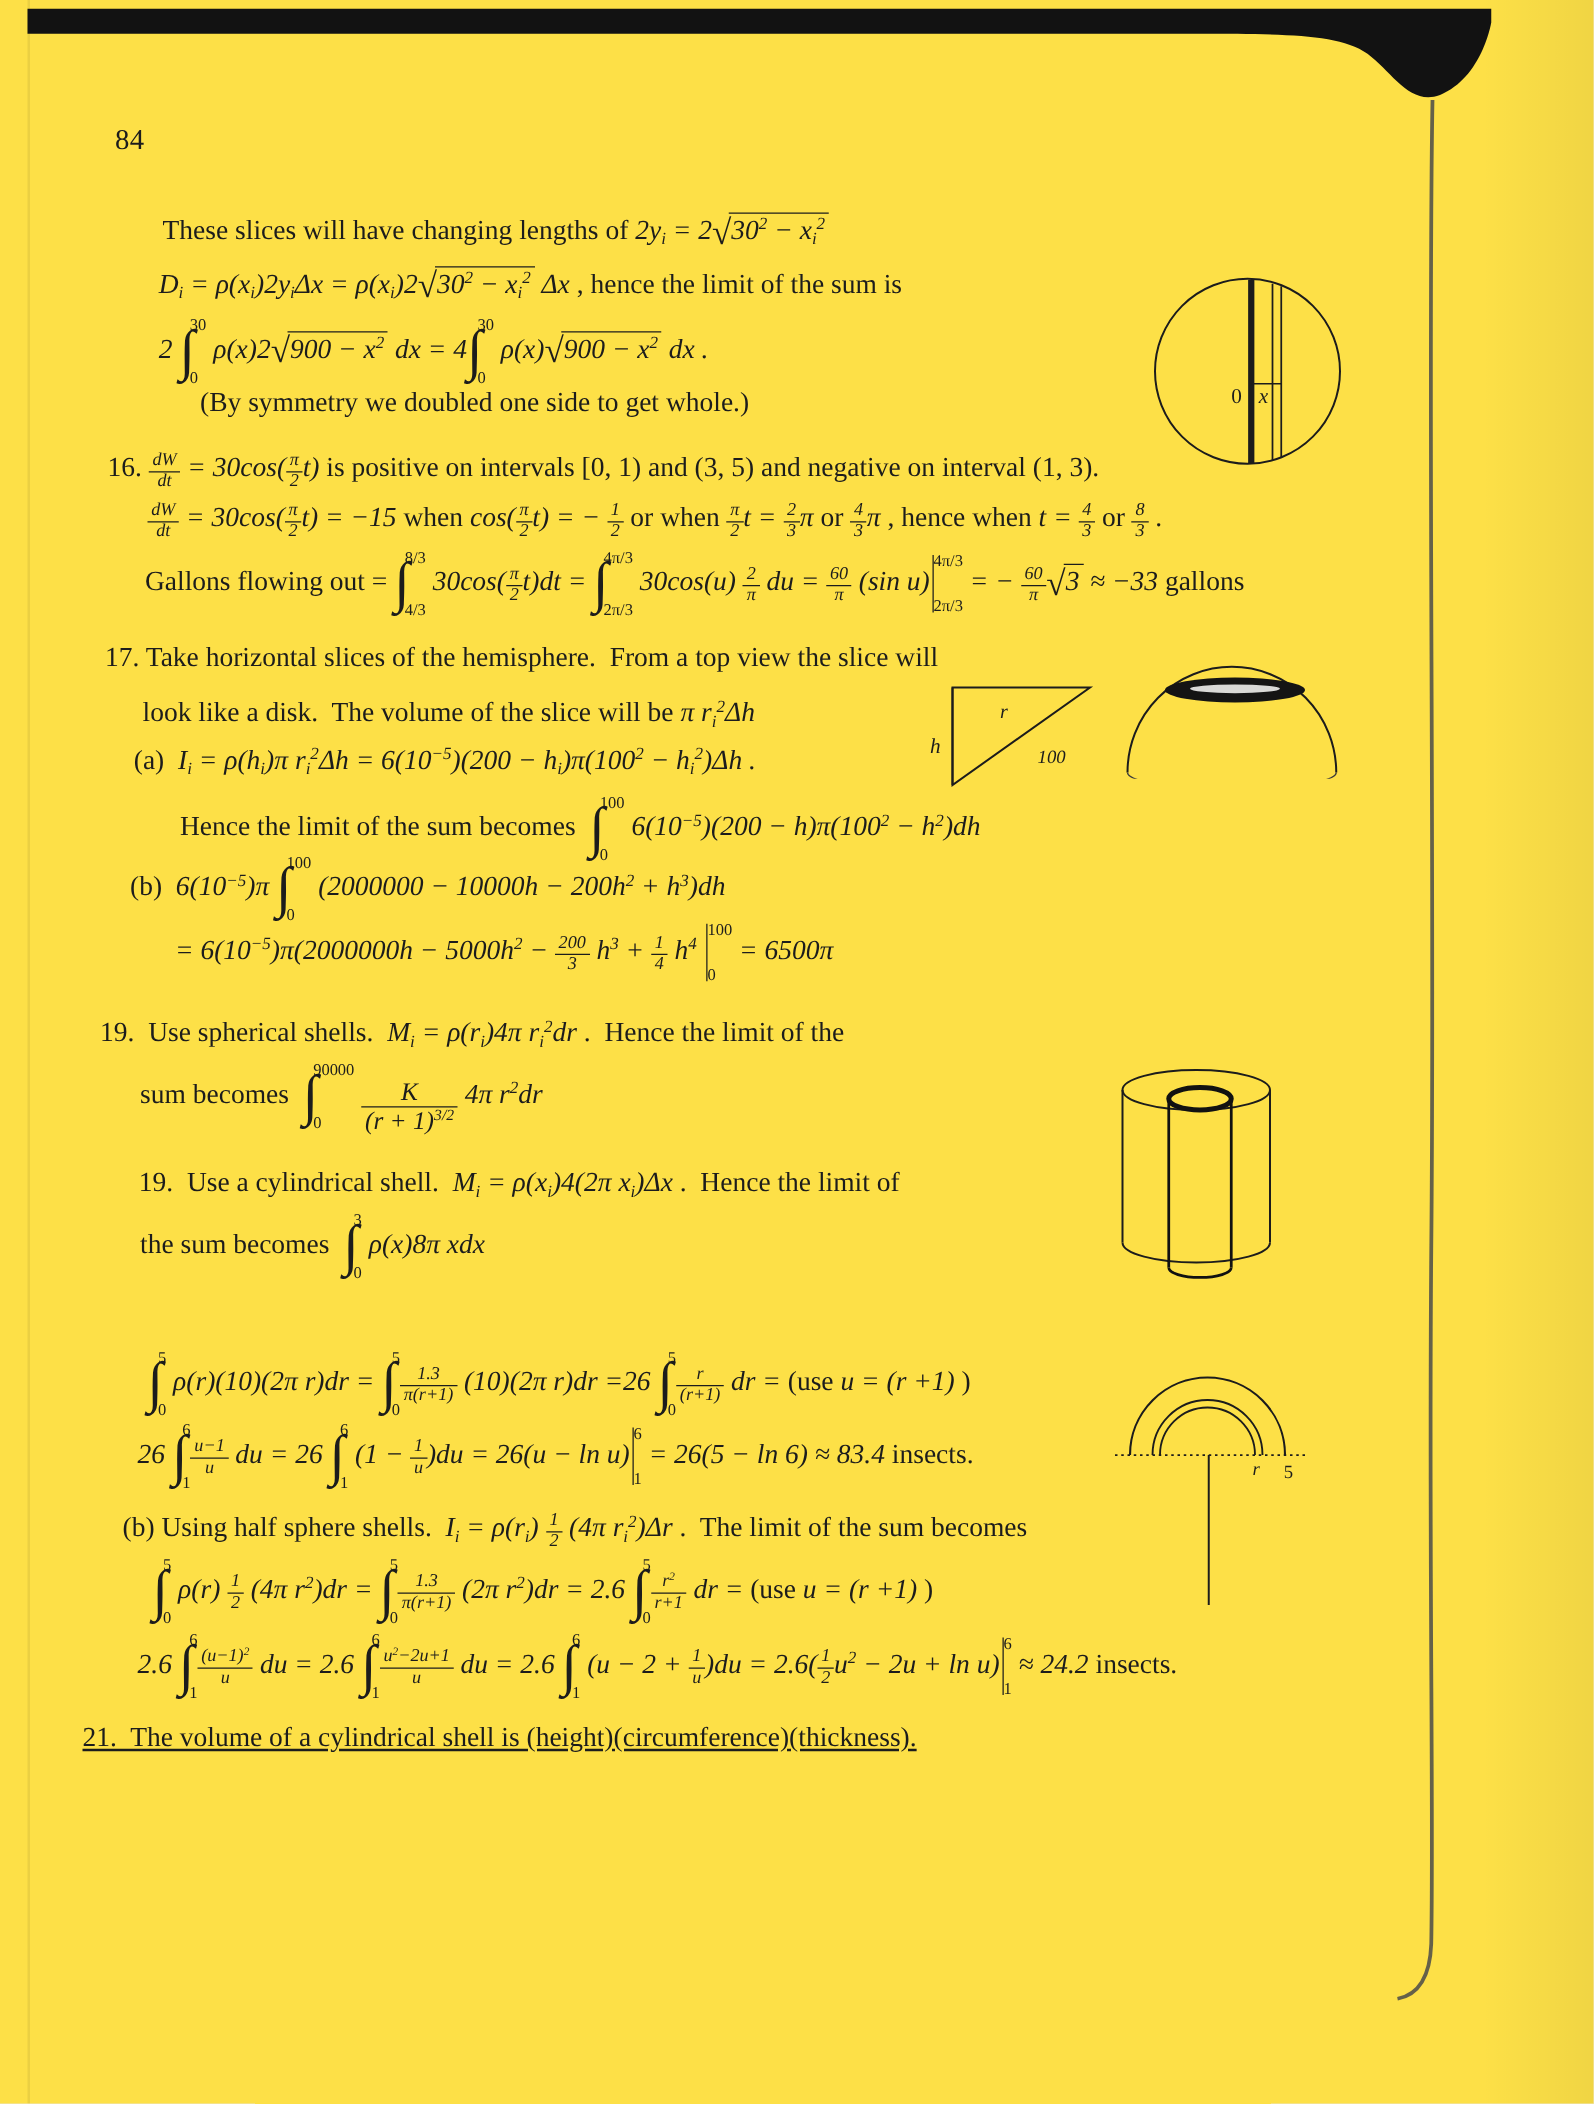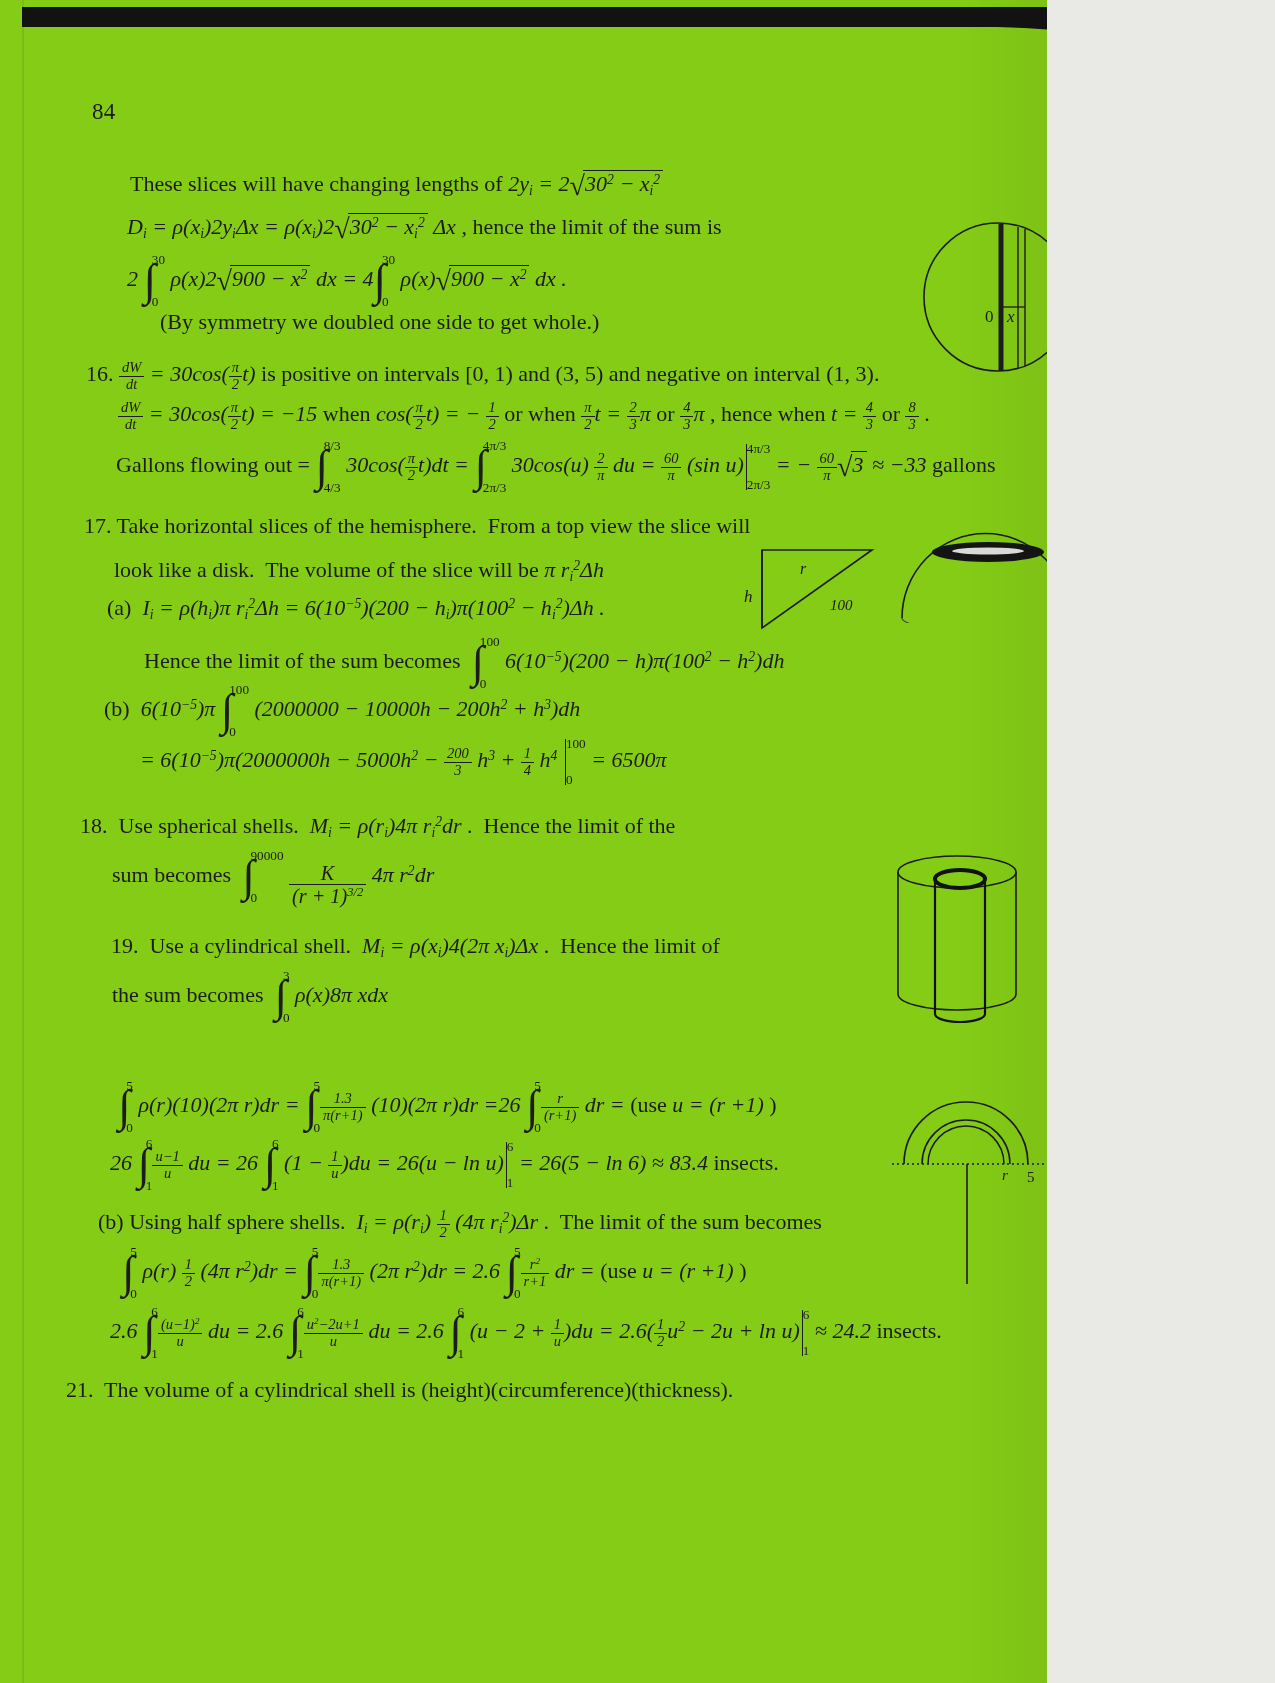--- a/index.html
+++ b/index.html
@@ -1,19 +1,19 @@
 <!DOCTYPE html>
 <html><head>
 <meta charset="utf-8">
 <style>
   html,body{margin:0;padding:0;background:#e9e9e6;}
   .page{
     position:relative;
-    width:1047px;height:1683px;
-    background:#84cc16;
+    width:1275px;height:1683px;
+    background:#fde047;
     overflow:hidden;
     font-family:"Liberation Serif","DejaVu Serif",serif;
     color:#1c1c1c;
   }
   .artifacts{position:absolute;left:0;top:0;z-index:5;pointer-events:none;}
   .edge-shade{position:absolute;right:0;top:0;width:90px;height:100%;
     background:linear-gradient(to right,rgba(0,0,0,0) 0%,rgba(0,0,0,0.05) 100%);z-index:1;}
   .left-edge{position:absolute;left:22px;top:0;width:2px;height:100%;background:rgba(0,0,0,0.07);}
   #content{position:absolute;left:0;top:0;width:100%;height:100%;z-index:2;}
   .line{
@@ -70,30 +70,30 @@
       <div class="line" style="left: 127px; top: 308px; margin-left: 33px;"><span class="rm"><span>(By symmetry we doubled one side to get whole.)</span></span></div>
       <div class="line" style="left: 86px; top: 360px;"><span class="rm"><span>16. </span></span><span class="frac"><span class="fn"><span>dW</span></span><span class="fd"><span>dt</span></span></span><span class="mi"><span> = 30cos(</span></span><span class="frac"><span class="fn"><span>π</span></span><span class="fd"><span>2</span></span></span><span class="mi"><span>t)</span></span><span class="rm"><span> is positive on intervals [0, 1) and (3, 5) and negative on interval (1, 3).</span></span></div>
       <div class="line" style="left: 118px; top: 400px;"><span class="frac"><span class="fn"><span>dW</span></span><span class="fd"><span>dt</span></span></span><span class="mi"><span> = 30cos(</span></span><span class="frac"><span class="fn"><span>π</span></span><span class="fd"><span>2</span></span></span><span class="mi"><span>t) = −15</span></span><span class="rm"><span> when </span></span><span class="mi"><span>cos(</span></span><span class="frac"><span class="fn"><span>π</span></span><span class="fd"><span>2</span></span></span><span class="mi"><span>t) = − </span></span><span class="frac"><span class="fn"><span>1</span></span><span class="fd"><span>2</span></span></span><span class="rm"><span> or when </span></span><span class="frac"><span class="fn"><span>π</span></span><span class="fd"><span>2</span></span></span><span class="mi"><span>t = </span></span><span class="frac"><span class="fn"><span>2</span></span><span class="fd"><span>3</span></span></span><span class="mi"><span>π</span></span><span class="rm"><span> or </span></span><span class="frac"><span class="fn"><span>4</span></span><span class="fd"><span>3</span></span></span><span class="mi"><span>π</span></span><span class="rm"><span> , hence when </span></span><span class="mi"><span>t = </span></span><span class="frac"><span class="fn"><span>4</span></span><span class="fd"><span>3</span></span></span><span class="rm"><span> or </span></span><span class="frac"><span class="fn"><span>8</span></span><span class="fd"><span>3</span></span></span><span class="rm"><span> .</span></span></div>
       <div class="line" style="left: 116px; top: 438px;"><span class="rm"><span>Gallons flowing out = </span></span><span class="int"><span class="is">∫</span><span class="il"><span><span>8/3</span></span><span><span>4/3</span></span></span></span><span class="mi"><span> 30cos(</span></span><span class="frac"><span class="fn"><span>π</span></span><span class="fd"><span>2</span></span></span><span class="mi"><span>t)dt = </span></span><span class="int"><span class="is">∫</span><span class="il"><span><span>4π/3</span></span><span><span>2π/3</span></span></span></span><span class="mi"><span> 30cos(u) </span></span><span class="frac"><span class="fn"><span>2</span></span><span class="fd"><span>π</span></span></span><span class="mi"><span> du = </span></span><span class="frac"><span class="fn"><span>60</span></span><span class="fd"><span>π</span></span></span><span class="mi"><span> (sin u)</span></span><span class="ev"><span class="bar"></span><span class="il"><span><span>4π/3</span></span><span><span>2π/3</span></span></span></span><span class="mi"><span> = − </span></span><span class="frac"><span class="fn"><span>60</span></span><span class="fd"><span>π</span></span></span><span class="sqrt"><span class="rs">√</span><span class="rc"><span>3</span></span></span><span class="mi"><span> ≈ −33</span></span><span class="rm"><span> gallons</span></span></div>
       <div class="line" style="left: 84px; top: 512px;"><span class="rm"><span>17. Take horizontal slices of the hemisphere.  From a top view the slice will</span></span></div>
       <div class="line" style="left: 114px; top: 556px;"><span class="rm"><span>look like a disk.  The volume of the slice will be </span></span><span class="mi"><span>π r</span><span class="sb">i</span><span class="sp">2</span><span>Δh</span></span></div>
       <div class="line" style="left: 107px; top: 594px;"><span class="rm"><span>(a)  </span></span><span class="mi"><span>I</span><span class="sb">i</span><span> = ρ(h</span><span class="sb">i</span><span>)π r</span><span class="sb">i</span><span class="sp">2</span><span>Δh = 6(10</span><span class="sp">−5</span><span>)(200 − h</span><span class="sb">i</span><span>)π(100</span><span class="sp">2</span><span> − h</span><span class="sb">i</span><span class="sp">2</span><span>)Δh .</span></span></div>
       <div class="line" style="left: 144px; top: 634px;"><span class="rm"><span>Hence the limit of the sum becomes  </span></span><span class="int"><span class="is">∫</span><span class="il"><span><span>100</span></span><span><span>0</span></span></span></span><span class="mi"><span> 6(10</span><span class="sp">−5</span><span>)(200 − h)π(100</span><span class="sp">2</span><span> − h</span><span class="sp">2</span><span>)dh</span></span></div>
       <div class="line" style="left: 104px; top: 682px;"><span class="rm"><span>(b)  </span></span><span class="mi"><span>6(10</span><span class="sp">−5</span><span>)π </span></span><span class="int"><span class="is">∫</span><span class="il"><span><span>100</span></span><span><span>0</span></span></span></span><span class="mi"><span> (2000000 − 10000h − 200h</span><span class="sp">2</span><span> + h</span><span class="sp">3</span><span>)dh</span></span></div>
       <div class="line" style="left: 140px; top: 736px;"><span class="mi"><span>= 6(10</span><span class="sp">−5</span><span>)π(2000000h − 5000h</span><span class="sp">2</span><span> − </span></span><span class="frac"><span class="fn"><span>200</span></span><span class="fd"><span>3</span></span></span><span class="mi"><span> h</span><span class="sp">3</span><span> + </span></span><span class="frac"><span class="fn"><span>1</span></span><span class="fd"><span>4</span></span></span><span class="mi"><span> h</span><span class="sp">4</span><span> </span></span><span class="ev"><span class="bar"></span><span class="il"><span><span>100</span></span><span><span>0</span></span></span></span><span class="mi"><span> = 6500π</span></span></div>
-      <div class="line" style="left: 80px; top: 812px;"><span class="rm"><span>18.  Use spherical shells.  </span></span><span class="mi"><span>M</span><span class="sb">i</span><span> = ρ(r</span><span class="sb">i</span><span>)4π r</span><span class="sb">i</span><span class="sp">2</span><span>dr</span></span><span class="rm"><span> .  Hence the limit of the</span></span></div>
+      <div class="line" style="left: 80px; top: 812px;"><span class="rm"><span>19.  Use spherical shells.  </span></span><span class="mi"><span>M</span><span class="sb">i</span><span> = ρ(r</span><span class="sb">i</span><span>)4π r</span><span class="sb">i</span><span class="sp">2</span><span>dr</span></span><span class="rm"><span> .  Hence the limit of the</span></span></div>
       <div class="line" style="left: 112px; top: 848px;"><span class="rm"><span>sum becomes  </span></span><span class="int"><span class="is">∫</span><span class="il"><span><span>90000</span></span><span><span>0</span></span></span></span><span class="mi"><span> </span></span><span class="frac big"><span class="fn"><span>K</span></span><span class="fd"><span>(r + 1)</span><span class="sp">3/2</span></span></span><span class="mi"><span> 4π r</span><span class="sp">2</span><span>dr</span></span></div>
       <div class="line" style="left: 80px; top: 932px; margin-left: 31px;"><span class="rm"><span>19.  Use a cylindrical shell.  </span></span><span class="mi"><span>M</span><span class="sb">i</span><span> = ρ(x</span><span class="sb">i</span><span>)4(2π x</span><span class="sb">i</span><span>)Δx</span></span><span class="rm"><span> .  Hence the limit of</span></span></div>
       <div class="line" style="left: 112px; top: 968px;"><span class="rm"><span>the sum becomes  </span></span><span class="int"><span class="is">∫</span><span class="il"><span><span>3</span></span><span><span>0</span></span></span></span><span class="mi"><span> ρ(x)8π xdx</span></span></div>
       <div class="line" style="left: 118px; top: 1078px;"><span class="int"><span class="is">∫</span><span class="il"><span><span>5</span></span><span><span>0</span></span></span></span><span class="mi"><span> ρ(r)(10)(2π r)dr = </span></span><span class="int"><span class="is">∫</span><span class="il"><span><span>5</span></span><span><span>0</span></span></span></span><span class="frac"><span class="fn"><span>1.3</span></span><span class="fd"><span>π(r+1)</span></span></span><span class="mi"><span> (10)(2π r)dr =26 </span></span><span class="int"><span class="is">∫</span><span class="il"><span><span>5</span></span><span><span>0</span></span></span></span><span class="frac"><span class="fn"><span>r</span></span><span class="fd"><span>(r+1)</span></span></span><span class="mi"><span> dr = </span></span><span class="rm"><span>(use </span></span><span class="mi"><span>u = (r +1)</span></span><span class="rm"><span> )</span></span></div>
       <div class="line" style="left: 110px; top: 1136px;"><span class="mi"><span>26 </span></span><span class="int"><span class="is">∫</span><span class="il"><span><span>6</span></span><span><span>1</span></span></span></span><span class="frac"><span class="fn"><span>u−1</span></span><span class="fd"><span>u</span></span></span><span class="mi"><span> du = 26 </span></span><span class="int"><span class="is">∫</span><span class="il"><span><span>6</span></span><span><span>1</span></span></span></span><span class="mi"><span> (1 − </span></span><span class="frac"><span class="fn"><span>1</span></span><span class="fd"><span>u</span></span></span><span class="mi"><span>)du = 26(u − ln u)</span></span><span class="ev"><span class="bar"></span><span class="il"><span><span>6</span></span><span><span>1</span></span></span></span><span class="mi"><span> = 26(5 − ln 6) ≈ 83.4</span></span><span class="rm"><span> insects.</span></span></div>
       <div class="line" style="left: 98px; top: 1208px;"><span class="rm"><span>(b) Using half sphere shells.  </span></span><span class="mi"><span>I</span><span class="sb">i</span><span> = ρ(r</span><span class="sb">i</span><span>) </span></span><span class="frac"><span class="fn"><span>1</span></span><span class="fd"><span>2</span></span></span><span class="mi"><span> (4π r</span><span class="sb">i</span><span class="sp">2</span><span>)Δr</span></span><span class="rm"><span> .  The limit of the sum becomes</span></span></div>
       <div class="line" style="left: 122px; top: 1244px;"><span class="int"><span class="is">∫</span><span class="il"><span><span>5</span></span><span><span>0</span></span></span></span><span class="mi"><span> ρ(r) </span></span><span class="frac"><span class="fn"><span>1</span></span><span class="fd"><span>2</span></span></span><span class="mi"><span> (4π r</span><span class="sp">2</span><span>)dr = </span></span><span class="int"><span class="is">∫</span><span class="il"><span><span>5</span></span><span><span>0</span></span></span></span><span class="frac"><span class="fn"><span>1.3</span></span><span class="fd"><span>π(r+1)</span></span></span><span class="mi"><span> (2π r</span><span class="sp">2</span><span>)dr = 2.6 </span></span><span class="int"><span class="is">∫</span><span class="il"><span><span>5</span></span><span><span>0</span></span></span></span><span class="frac"><span class="fn"><span>r</span><span class="sp">2</span></span><span class="fd"><span>r+1</span></span></span><span class="mi"><span> dr = </span></span><span class="rm"><span>(use </span></span><span class="mi"><span>u = (r +1)</span></span><span class="rm"><span> )</span></span></div>
       <div class="line" style="left: 110px; top: 1304px;"><span class="mi"><span>2.6 </span></span><span class="int"><span class="is">∫</span><span class="il"><span><span>6</span></span><span><span>1</span></span></span></span><span class="frac"><span class="fn"><span>(u−1)</span><span class="sp">2</span></span><span class="fd"><span>u</span></span></span><span class="mi"><span> du = 2.6 </span></span><span class="int"><span class="is">∫</span><span class="il"><span><span>6</span></span><span><span>1</span></span></span></span><span class="frac"><span class="fn"><span>u</span><span class="sp">2</span><span>−2u+1</span></span><span class="fd"><span>u</span></span></span><span class="mi"><span> du = 2.6 </span></span><span class="int"><span class="is">∫</span><span class="il"><span><span>6</span></span><span><span>1</span></span></span></span><span class="mi"><span> (u − 2 + </span></span><span class="frac"><span class="fn"><span>1</span></span><span class="fd"><span>u</span></span></span><span class="mi"><span>)du = 2.6(</span></span><span class="frac"><span class="fn"><span>1</span></span><span class="fd"><span>2</span></span></span><span class="mi"><span>u</span><span class="sp">2</span><span> − 2u + ln u)</span></span><span class="ev"><span class="bar"></span><span class="il"><span><span>6</span></span><span><span>1</span></span></span></span><span class="mi"><span> ≈ 24.2</span></span><span class="rm"><span> insects.</span></span></div>
-      <div class="line" style="left: 66px; top: 1376px;"><span class="rm"><span>21.  The volume of a cylindrical shell is (height)(circumference)(thickness).</span></span></div>
+      <div class="line" style="left: 66px; top: 1376px; text-decoration: underline;"><span class="rm"><span>21.  The volume of a cylindrical shell is (height)(circumference)(thickness).</span></span></div>
     </div>
 
   <svg class="diag" style="left:915px;top:218px" width="168" height="160" viewBox="0 0 168 160">
     <circle cx="83" cy="79" r="74" fill="none" stroke="#1c1c1c" stroke-width="1.6"></circle>
     <line x1="86" y1="6" x2="86" y2="153" stroke="#1c1c1c" stroke-width="5"></line>
     <line x1="103" y1="9" x2="103" y2="150" stroke="#1c1c1c" stroke-width="1.4"></line>
     <line x1="110" y1="11" x2="110" y2="148" stroke="#1c1c1c" stroke-width="1.4"></line>
     <line x1="86" y1="89" x2="110" y2="89" stroke="#1c1c1c" stroke-width="1.3"></line>
     <text x="70" y="104" font-size="17">0</text>
     <text x="92" y="104" font-size="17" font-style="italic">x</text>

